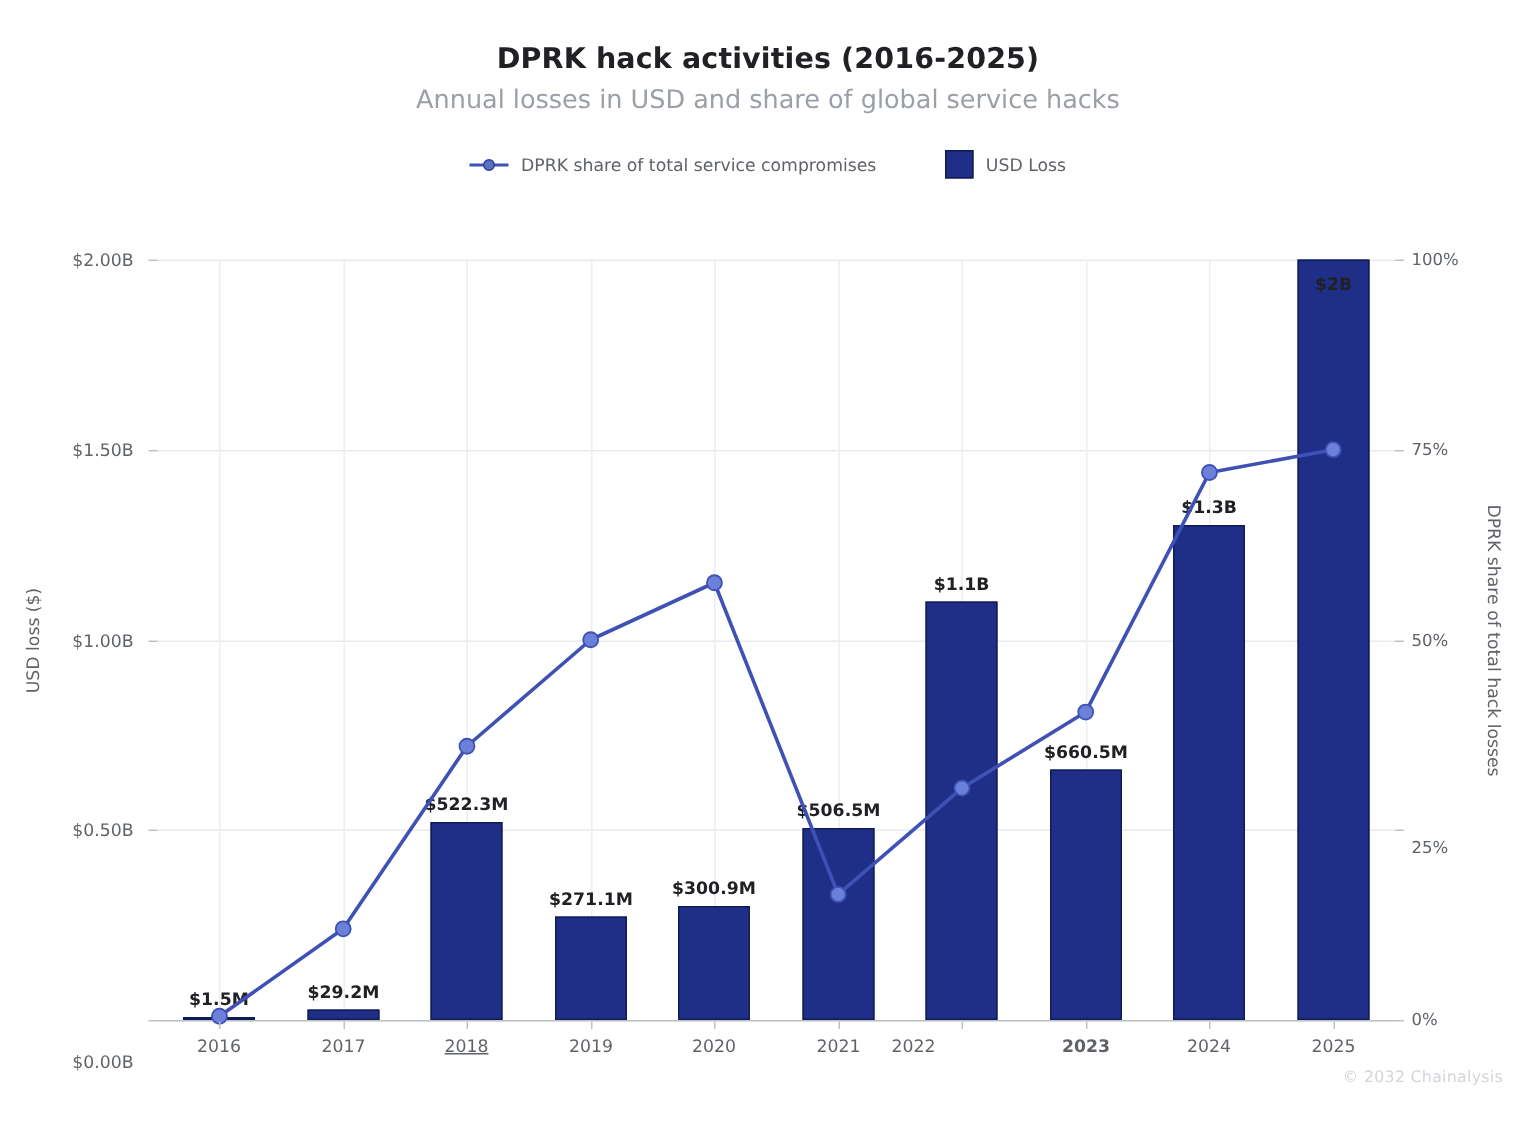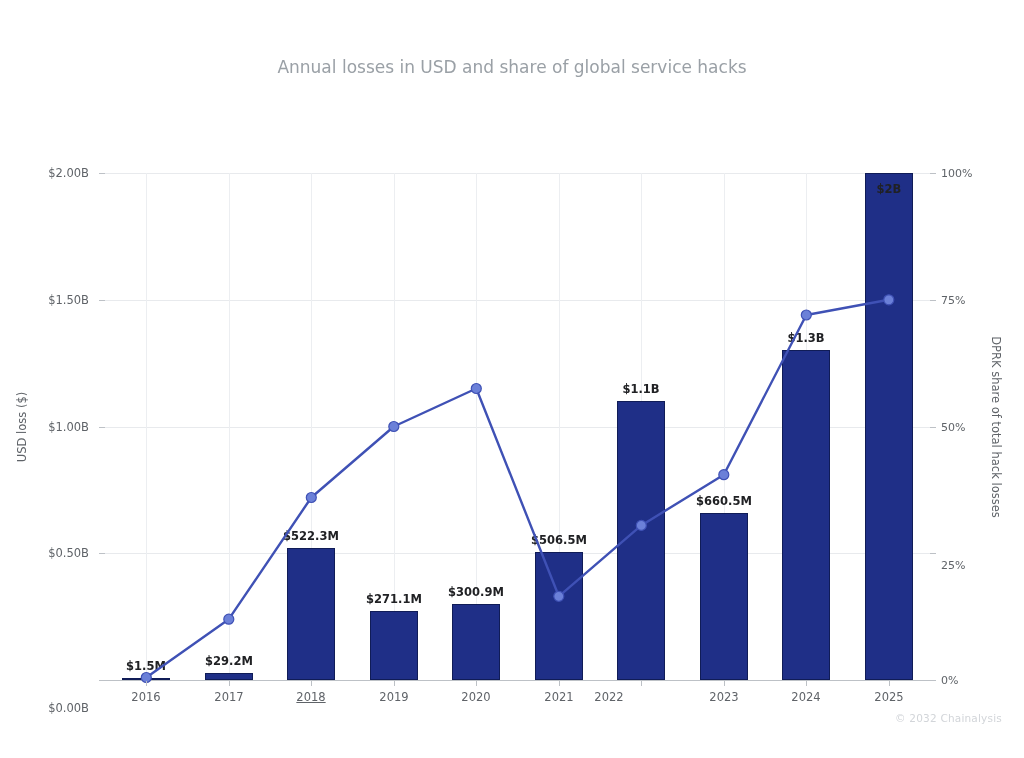--- a/index.html
+++ b/index.html
@@ -223,22 +223,33 @@
     font-size: 10.5px;
     color: #d2d5d9;
     letter-spacing: 0.2px;
   }
 </style>
 </head>
 <body>
 
 <div id="chart-root">
 
+  <div class="chart-title">DPRK hack activities (2016-2025)</div>
   <div class="chart-subtitle">Annual losses in USD and share of global service hacks</div>
 
+  <div class="legend">
+    <div class="legend-item">
+      <span class="legend-line-marker"></span>
+      <span>DPRK share of total service compromises</span>
+    </div>
+    <div class="legend-item">
+      <span class="legend-swatch"></span>
+      <span>USD Loss</span>
+    </div>
+  </div>
 
   <div class="axis-title-left">USD loss ($)</div>
   <div class="axis-title-right">DPRK share of total hack losses</div>
 
   <div id="plot">
     <div id="grid-h">
         <div class="gridline-h" style="top: 507px;"></div>
         <div class="gridline-h" style="top: 380.25px;"></div>
         <div class="gridline-h" style="top: 253.5px;"></div>
         <div class="gridline-h" style="top: 126.75px;"></div>
@@ -324,21 +335,21 @@
         <div class="xtick" style="left: 206px; text-decoration: underline;">2018</div>
         <div class="xtickmark" style="left: 206px;"></div>
         <div class="xtick" style="left: 289px;">2019</div>
         <div class="xtickmark" style="left: 289px;"></div>
         <div class="xtick" style="left: 371px;">2020</div>
         <div class="xtickmark" style="left: 371px;"></div>
         <div class="xtick" style="left: 454px;">2021</div>
         <div class="xtickmark" style="left: 454px;"></div>
         <div class="xtick" style="left: 504px;">2022</div>
         <div class="xtickmark" style="left: 536px;"></div>
-        <div class="xtick" style="left: 619px;">2023</div>
+        <div class="xtick" style="left: 619px; font-weight: bold;">2023</div>
         <div class="xtickmark" style="left: 619px;"></div>
         <div class="xtick" style="left: 701px;">2024</div>
         <div class="xtickmark" style="left: 701px;"></div>
         <div class="xtick" style="left: 784px;">2025</div>
         <div class="xtickmark" style="left: 784px;"></div>
       </div>
   </div>
 
   <div class="watermark">© 2032 Chainalysis</div>
 </div>

